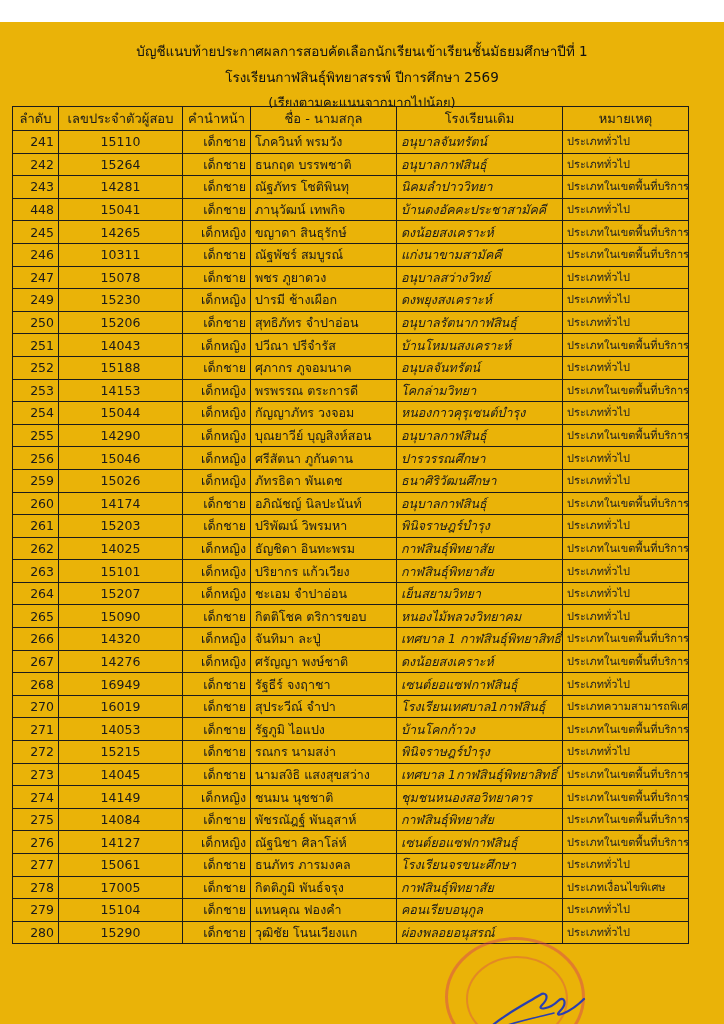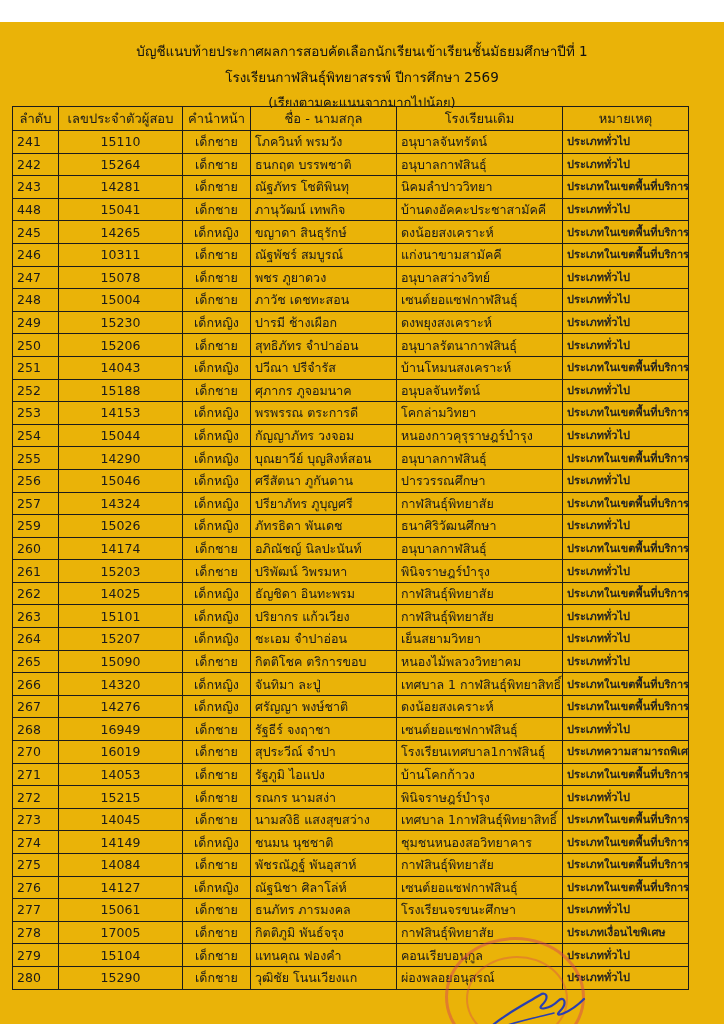--- a/index.html
+++ b/index.html
@@ -8,26 +8,26 @@
   .page { position: absolute; left: 0; top: 0; width: 724px; height: 1024px; background: #eab308; margin-top: 22px; }
   .title { position: absolute; left: 0; width: 724px; text-align: center; font-size: 13.5px; color: #111; }
   .t1 { top: 18px; }
   .t2 { top: 44px; }
   .t3 { top: 70px; font-size: 13px; }
   table.roster { position: absolute; left: 12px; top: 84px; border-collapse: collapse;
                  table-layout: fixed; width: 676px; font-size: 12.5px; }
   table.roster th, table.roster td { border: 1.3px solid #1c1c1c; padding: 0 4px; height: 21.6px;
                  white-space: nowrap; overflow: hidden; line-height: 21px; }
   table.roster th { font-weight: normal; text-align: center; height: 23px; font-size: 13px; }
-  td.c-no { text-align: left; }
+  td.c-no { text-align: right; }
   td.c-id { text-align: center; }
-  td.c-title { text-align: center; }
+  td.c-title { text-align: right; }
   td.c-name { text-align: left; }
-  td.c-school { text-align: left; }
-  td.c-note { text-align: left; font-size: 11px; color: #222; font-weight: bold; }
+  td.c-school { text-align: left; font-style: italic; }
+  td.c-note { text-align: left; font-size: 11px; color: #222; }
   col.w-no { width: 46px; } col.w-id { width: 124px; } col.w-title { width: 68px; }
   col.w-name { width: 146px; } col.w-school { width: 166px; } col.w-note { width: 126px; }
   .stamp { position: absolute; left: 445px; top: 915px; width: 140px; height: 120px; border-radius: 50%;
            border: 3px solid rgba(215, 60, 90, 0.45); box-sizing: border-box; pointer-events: none; }
   .stamp-inner { position: absolute; left: 18px; top: 16px; width: 98px; height: 82px; border-radius: 50%;
            border: 2px solid rgba(215, 60, 90, 0.35); }
   .signature { position: absolute; left: 480px; top: 965px; width: 110px; height: 50px; pointer-events: none; }
 </style>
 </head>
 <body>
@@ -107,28 +107,20 @@
         </tr>
         <tr>
           <td class="c-no">247</td>
           <td class="c-id">15078</td>
           <td class="c-title">เด็กชาย</td>
           <td class="c-name">พชร ภูยาดวง</td>
           <td class="c-school">อนุบาลสว่างวิทย์</td>
           <td class="c-note">ประเภททั่วไป</td>
         </tr>
         <tr>
-          <td class="c-no">248</td>
-          <td class="c-id">15004</td>
-          <td class="c-title">เด็กชาย</td>
-          <td class="c-name">ภาวัช เดชทะสอน</td>
-          <td class="c-school">เซนต์ยอแซฟกาฬสินธุ์</td>
-          <td class="c-note">ประเภททั่วไป</td>
-        </tr>
-        <tr>
           <td class="c-no">249</td>
           <td class="c-id">15230</td>
           <td class="c-title">เด็กหญิง</td>
           <td class="c-name">ปารมี ช้างเผือก</td>
           <td class="c-school">ดงพยุงสงเคราะห์</td>
           <td class="c-note">ประเภททั่วไป</td>
         </tr>
         <tr>
           <td class="c-no">250</td>
           <td class="c-id">15206</td>
@@ -159,46 +151,38 @@
           <td class="c-title">เด็กหญิง</td>
           <td class="c-name">พรพรรณ ตระการดี</td>
           <td class="c-school">โคกล่ามวิทยา</td>
           <td class="c-note">ประเภทในเขตพื้นที่บริการ</td>
         </tr>
         <tr>
           <td class="c-no">254</td>
           <td class="c-id">15044</td>
           <td class="c-title">เด็กหญิง</td>
           <td class="c-name">กัญญาภัทร วงจอม</td>
-          <td class="c-school">หนองกาวคุรุราษฎร์บำรุง</td>
+          <td class="c-school">หนองกาวคุรุเซนต์บำรุง</td>
           <td class="c-note">ประเภททั่วไป</td>
         </tr>
         <tr>
           <td class="c-no">255</td>
           <td class="c-id">14290</td>
           <td class="c-title">เด็กหญิง</td>
           <td class="c-name">บุณยาวีย์ บุญสิงห์สอน</td>
           <td class="c-school">อนุบาลกาฬสินธุ์</td>
           <td class="c-note">ประเภทในเขตพื้นที่บริการ</td>
         </tr>
         <tr>
           <td class="c-no">256</td>
           <td class="c-id">15046</td>
           <td class="c-title">เด็กหญิง</td>
           <td class="c-name">ศรีสัตนา ภูกันดาน</td>
           <td class="c-school">ปารวรรณศึกษา</td>
           <td class="c-note">ประเภททั่วไป</td>
-        </tr>
-        <tr>
-          <td class="c-no">257</td>
-          <td class="c-id">14324</td>
-          <td class="c-title">เด็กหญิง</td>
-          <td class="c-name">ปรียาภัทร ภูบุญศรี</td>
-          <td class="c-school">กาฬสินธุ์พิทยาสัย</td>
-          <td class="c-note">ประเภทในเขตพื้นที่บริการ</td>
         </tr>
         <tr>
           <td class="c-no">259</td>
           <td class="c-id">15026</td>
           <td class="c-title">เด็กหญิง</td>
           <td class="c-name">ภัทรธิดา พันเดช</td>
           <td class="c-school">ธนาศิริวัฒนศึกษา</td>
           <td class="c-note">ประเภททั่วไป</td>
         </tr>
         <tr>

